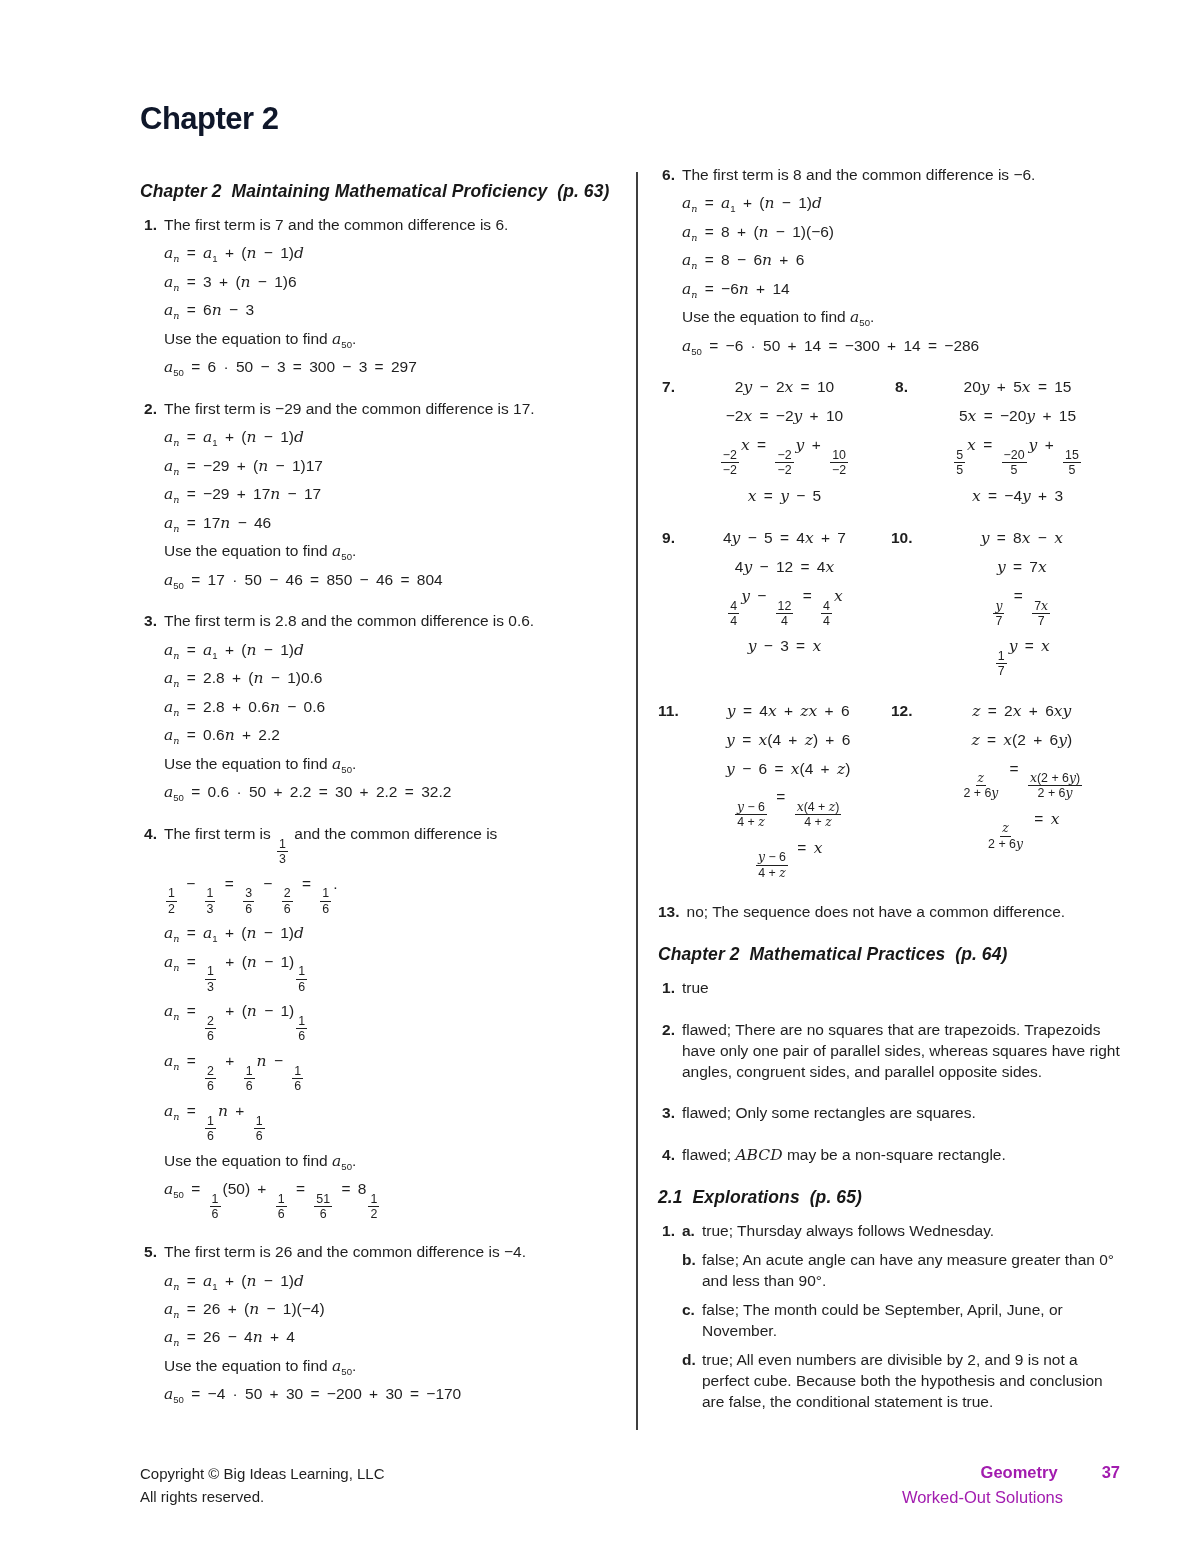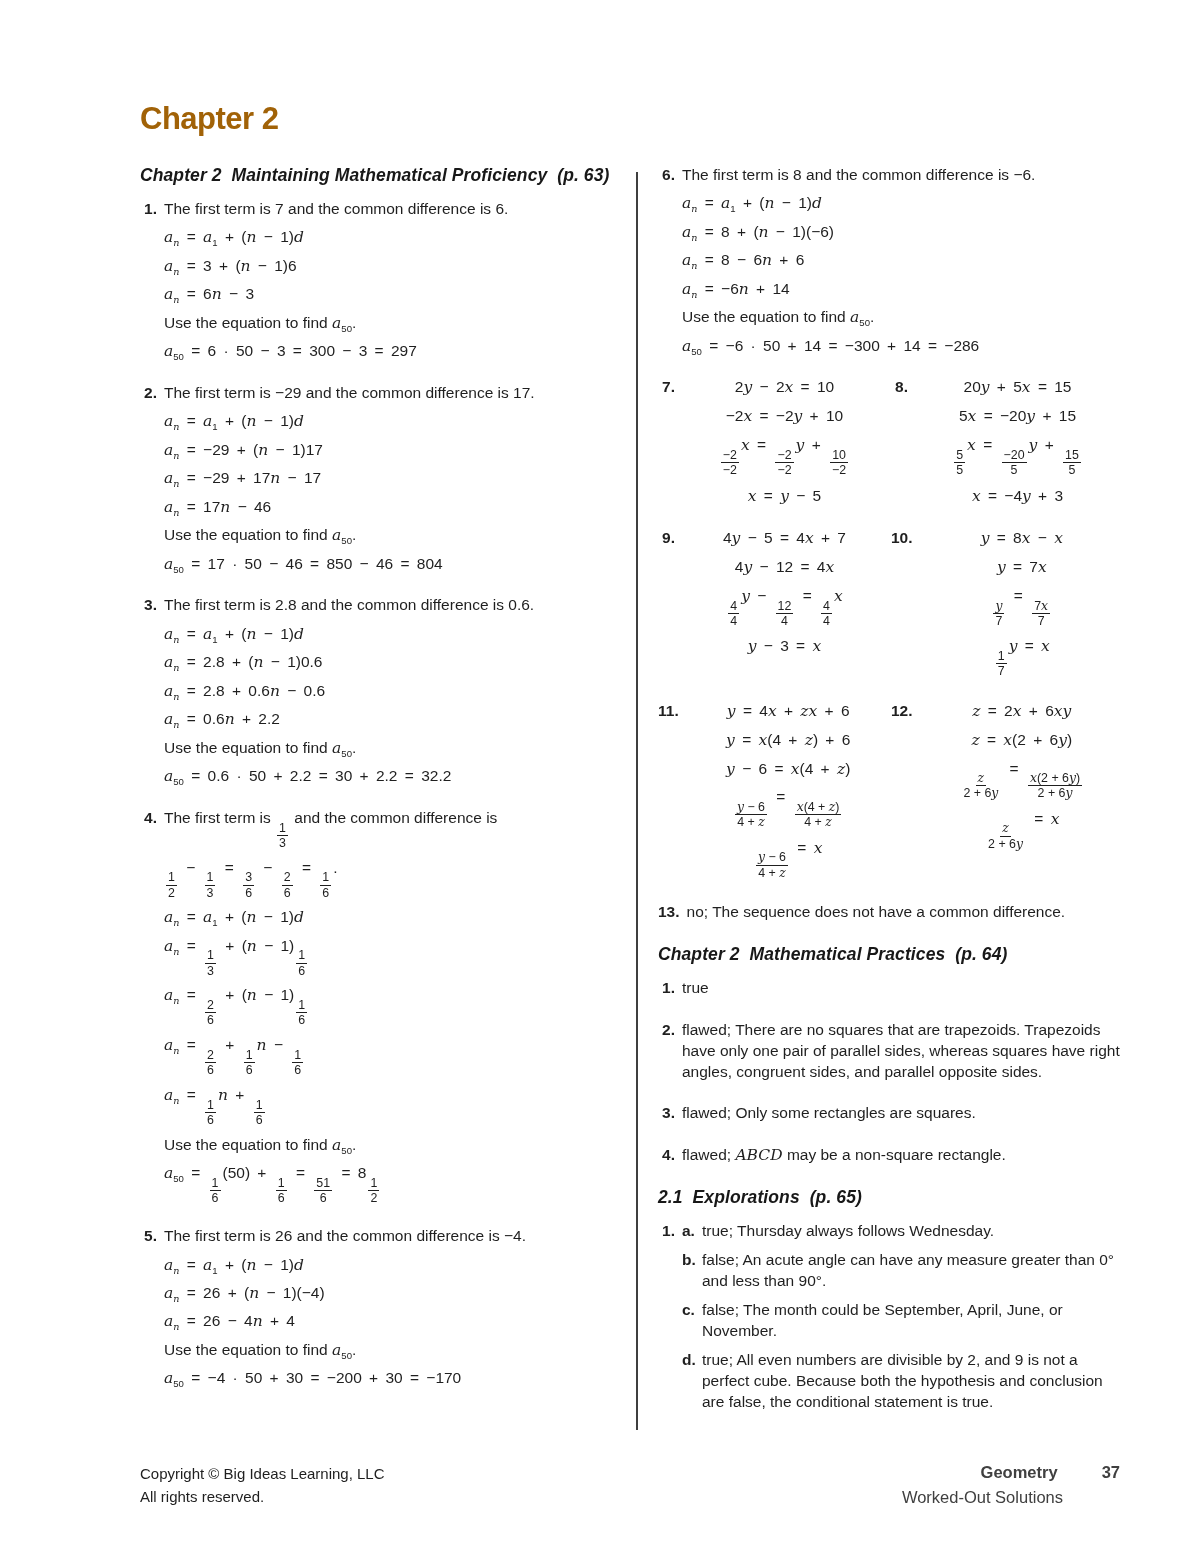--- a/index.html
+++ b/index.html
@@ -5,34 +5,34 @@
   html,body{margin:0;padding:0;}
   body{
     width:1200px;height:1553px;
     background:#ffffff;color:#1f1f1f;
     font-family:"Liberation Sans",sans-serif;
     position:relative;overflow:hidden;
     -webkit-font-smoothing:antialiased;
   }
   .page-title{
     position:absolute;left:140px;top:80px;
-    font-size:31px;font-weight:bold;letter-spacing:-0.5px;color:#a16207;
+    font-size:31px;font-weight:bold;letter-spacing:-0.5px;color:#0f172a;
   }
   .divider{
     position:absolute;left:636px;top:172px;width:2px;height:1258px;
     background:#3f3f3f;
   }
   .col{position:absolute;top:165px;}
   .col-left{left:140px;width:472px;}
   .col-right{left:658px;width:466px;}
   .section-header{
     font-size:17.5px;font-weight:bold;font-style:italic;color:#181818;
     margin:14px 0 13px 0;white-space:pre-wrap;letter-spacing:0.1px;
   }
-  .col > .section-header:first-child{margin-top:0;}
+  .col > .section-header:first-child{margin-top:16px;}
   .problem{display:flex;margin-bottom:21px;}
   .plabel{
     font-weight:bold;flex:0 0 24px;text-align:right;
     padding-right:7px;box-sizing:border-box;font-size:15.5px;line-height:1.35;
   }
   .pbody{flex:1;min-width:0;}
   .line{font-size:15.5px;line-height:1.35;margin-bottom:7.5px;}
   .line:last-child{margin-bottom:0;}
   .line.math{word-spacing:3px;}
   .line i, .line.text i{
@@ -55,21 +55,21 @@
   .partrow{display:flex;margin-bottom:8px;}
   .sublabel{font-weight:bold;flex:0 0 20px;font-size:15.5px;line-height:1.35;}
   .parttext{flex:1;font-size:15.5px;line-height:1.35;}
   
   .footer-left{
     position:absolute;left:140px;top:1462px;
     font-size:15px;line-height:1.55;color:#1f1f1f;
   }
   .footer-right{
     position:absolute;right:80px;top:1460px;text-align:right;
-    font-size:16.5px;line-height:1.5;color:#404040;
+    font-size:16.5px;line-height:1.5;color:#a21caf;
   }
   .footer-right .book{font-weight:bold;}
   .footer-right .pgnum{font-weight:bold;display:inline-block;margin-left:44px;}
   .footer-right .subtitle{display:block;margin-right:57px;font-weight:normal;}
 </style>
 </head>
 <body>
 
 <h1 class="page-title">Chapter 2</h1>
 

